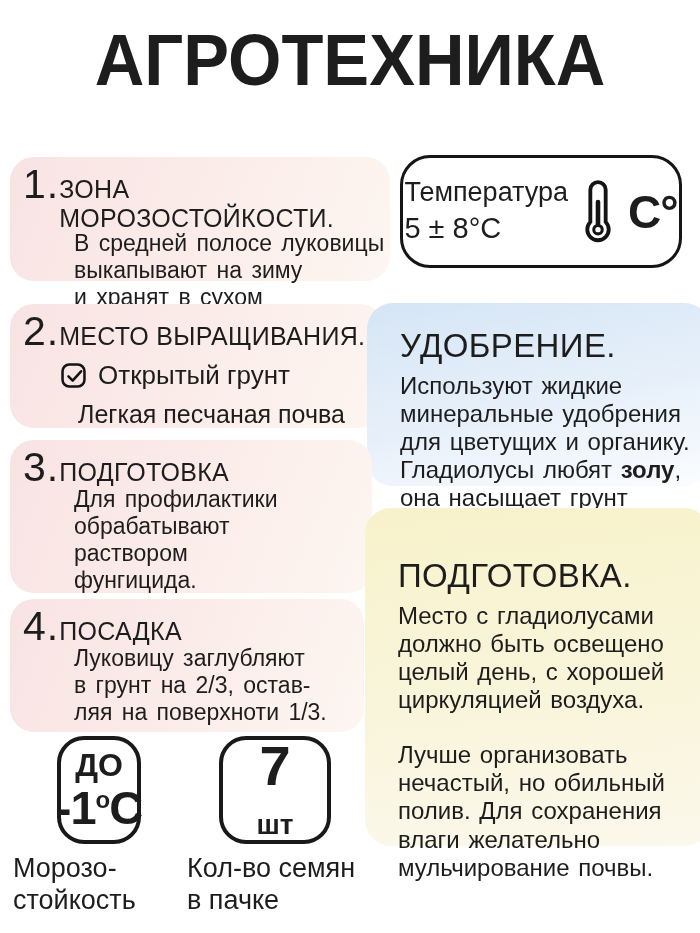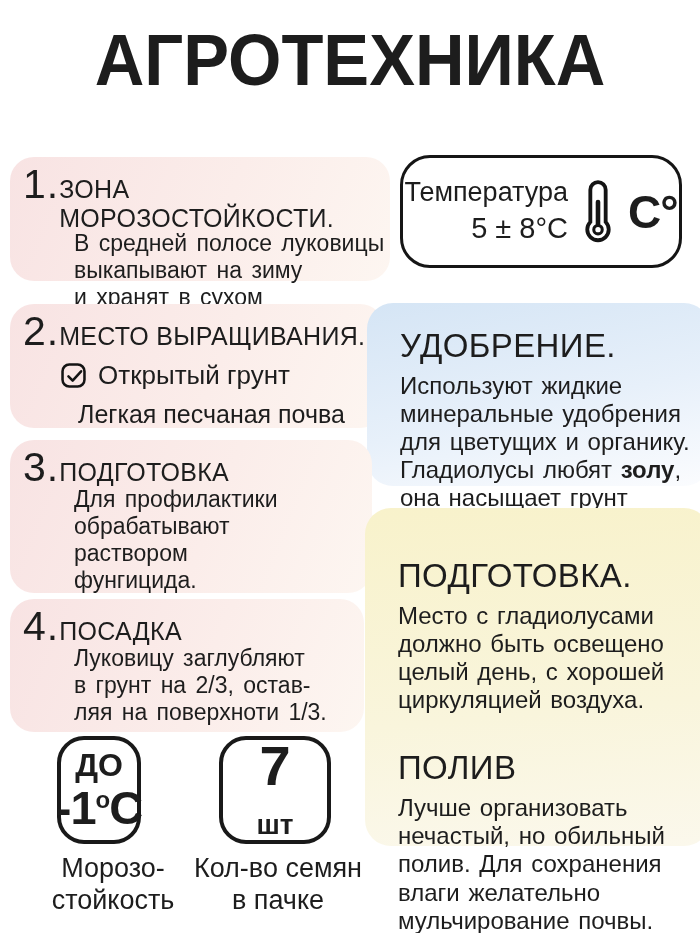--- a/index.html
+++ b/index.html
@@ -34,21 +34,21 @@
   .check-row { margin:7px 0 0 50px; display:flex; align-items:center; gap:11px; font-size:26px; }
   .check-row svg { flex:0 0 auto; }
   .note { margin:9px 0 0 68px; font-size:25px; }
 
   
   .temp-box {
     position:absolute; left:400px; top:155px; width:282px; height:113px;
     border:3.5px solid #151515; border-radius:30px; background:#fff;
     box-sizing:border-box; display:flex; align-items:center; justify-content:center; gap:7px;
   }
-  .temp-text  { text-align:right; font-size:27px; line-height:1.3; }
+  .temp-text  { text-align:left; font-size:27px; line-height:1.3; }
   .temp-value { font-size:29px; }
   .temp-unit  { font-size:46px; font-weight:600; letter-spacing:-1px; }
 
   
   .blue-box {
     position:absolute; left:367px; top:303px; right:-10px; height:183px;
     border-radius:26px; box-sizing:border-box; padding:16px 12px 0 33px;
     background:linear-gradient(168deg,#d5e5f5 0%,#e7f0fa 55%,#fbfcfe 100%);
   }
   .yellow-box {
@@ -69,21 +69,21 @@
     display:flex; flex-direction:column; align-items:center; justify-content:center;
   }
   #badge-frost { left:57px;  width:84px; }
   #badge-count { left:219px; width:112px; }
   .frost-line1 { font-size:32px; font-weight:700; line-height:1; }
   .frost-line2 { font-size:47px; font-weight:700; line-height:1; margin-top:3px; letter-spacing:-1px; }
   .deg { font-size:24px; position:relative; top:-16px; font-weight:700; }
   .count-num  { font-size:56px; font-weight:700; line-height:0.95; }
   .count-unit { font-size:28px; font-weight:700; line-height:1.15;margin-top:16px; }
   .badge-label {
-    position:absolute; top:852px; text-align:center; font-size:27px;
+    position:absolute; top:852px; font-size:27px;
     line-height:1.2; white-space:pre-line;
   }
   #label-frost { left:13px;  width:200px; }
   #label-count { left:187px; width:182px; }
 </style>
 </head>
 <body>
 
 <div class="page">
 
@@ -149,21 +149,20 @@
 фунгицида.</div>
   </div>
 
   <div class="yellow-box">
     <div class="info-heading">ПОДГОТОВКА.</div>
     <div class="info-body">Место с гладиолусами
 должно быть освещено
 целый день, с хорошей
 циркуляцией воздуха.</div>
     <div class="info-gap"></div>
-    <div class="info-heading">ПОЛИВ</div>
     <div class="info-body">Лучше организовать
 нечастый, но обильный
 полив. Для сохранения
 влаги желательно
 мульчирование почвы.</div>
   </div>
 
   <div class="pink" id="box4">
     <div class="sec-head">
       <span class="sec-num">4.</span>

